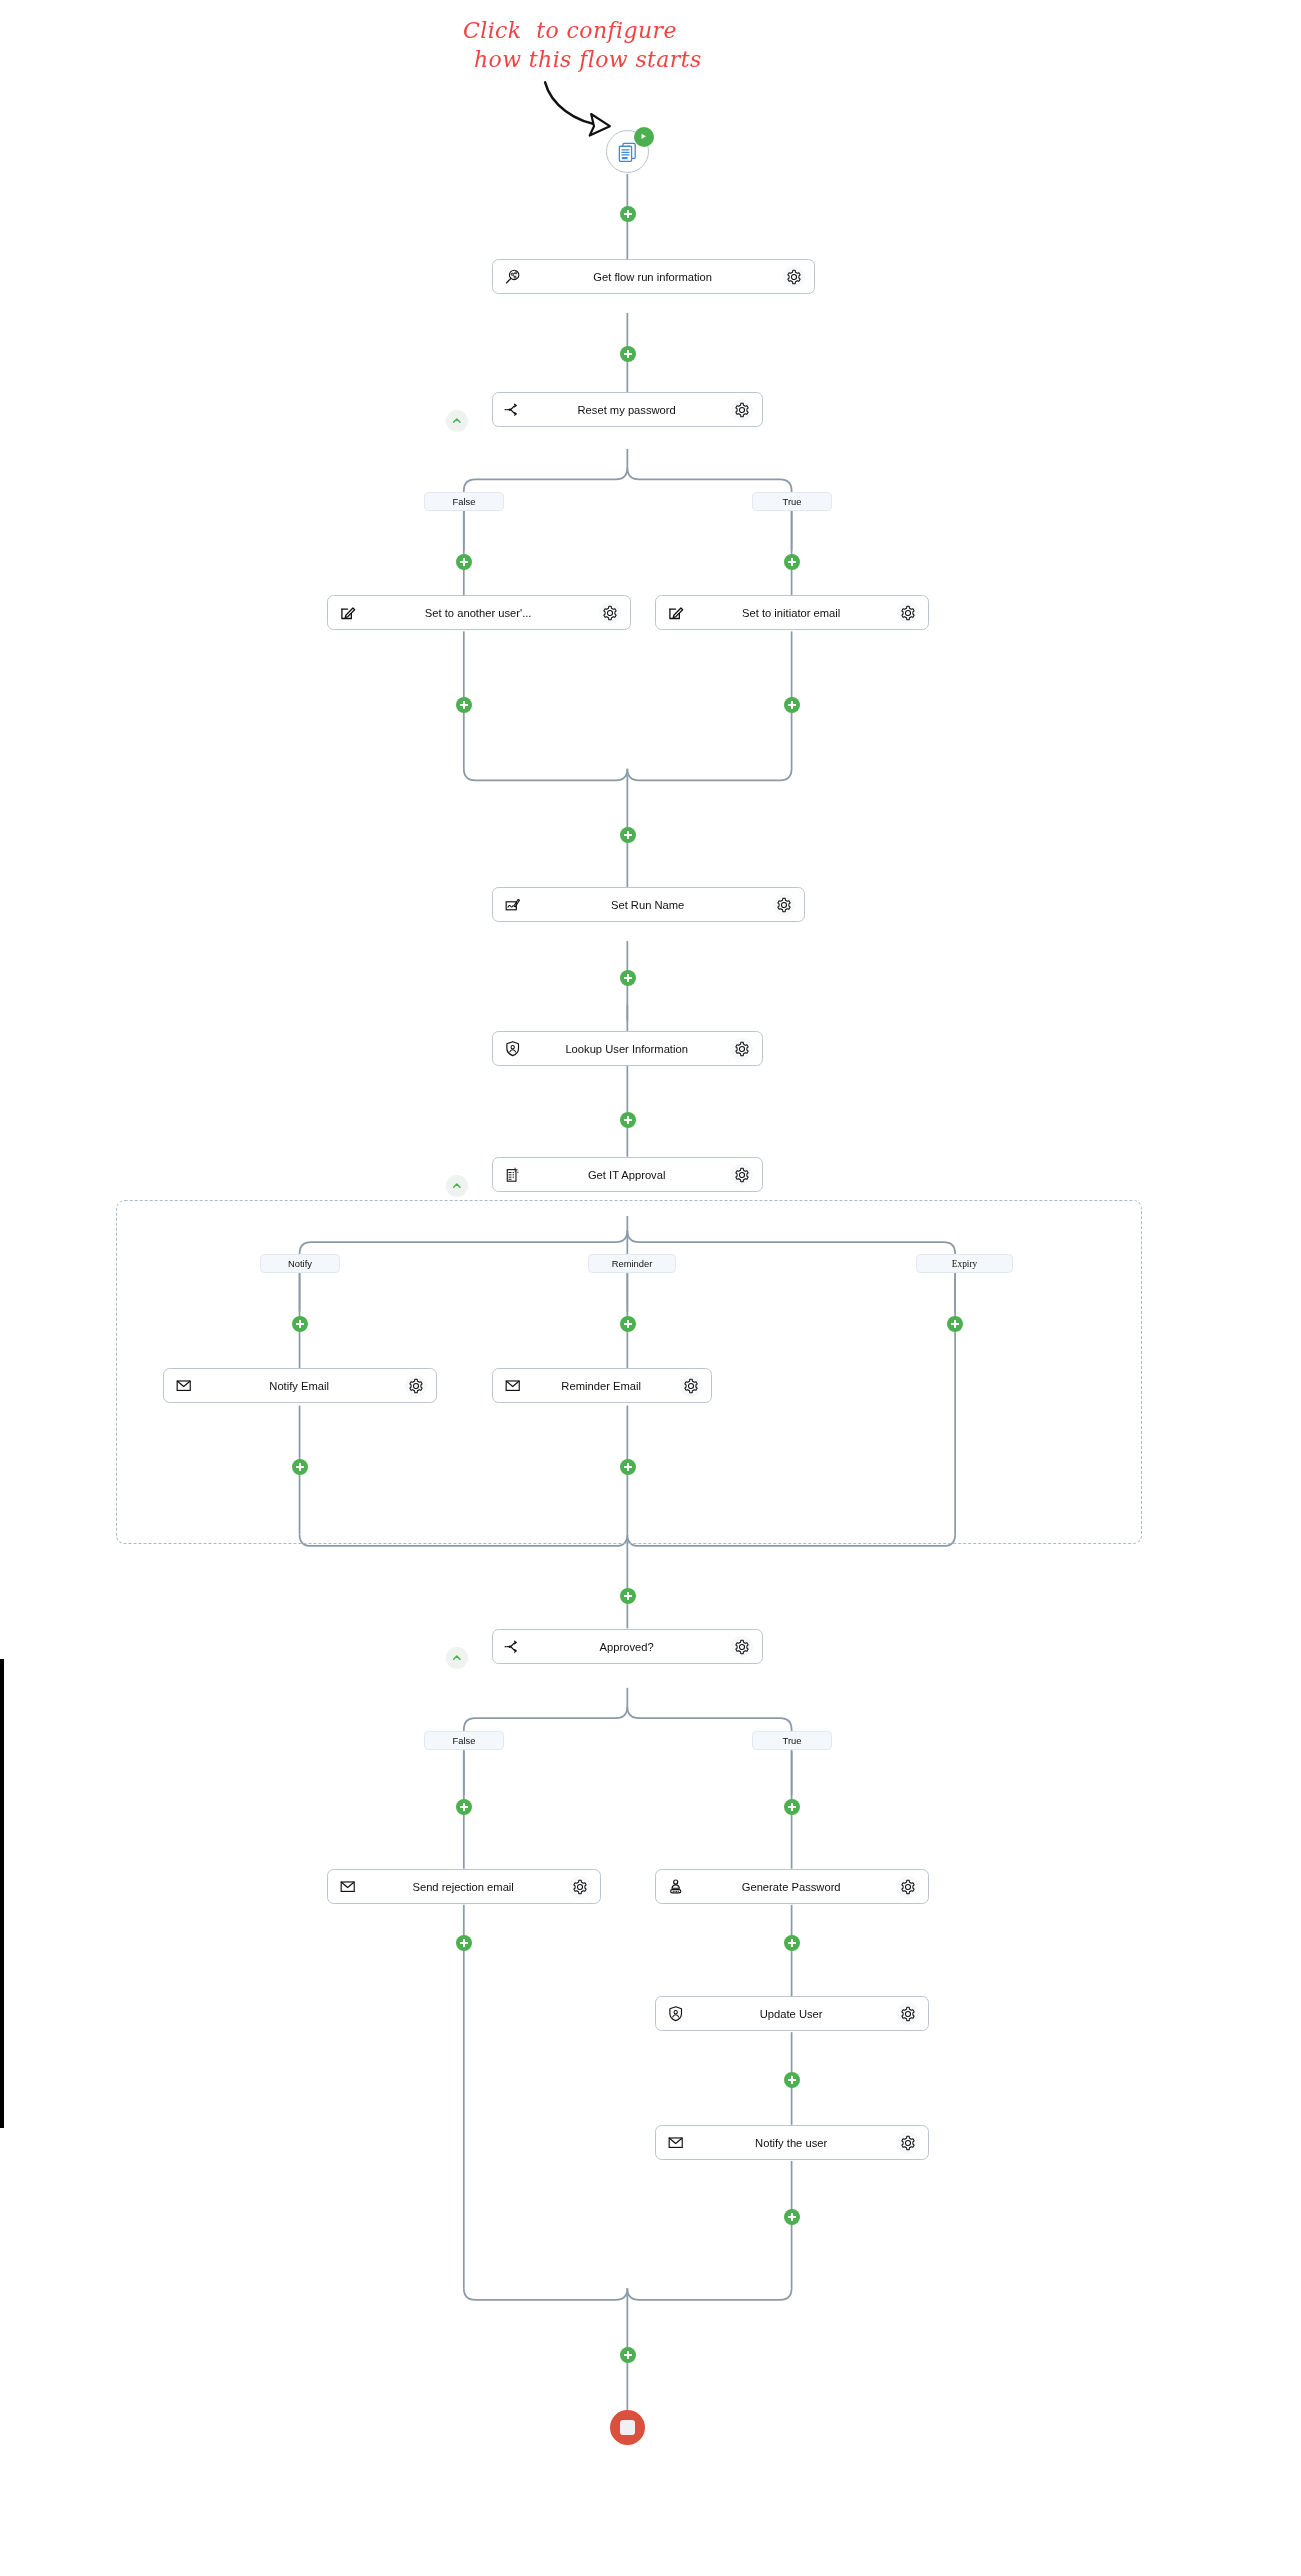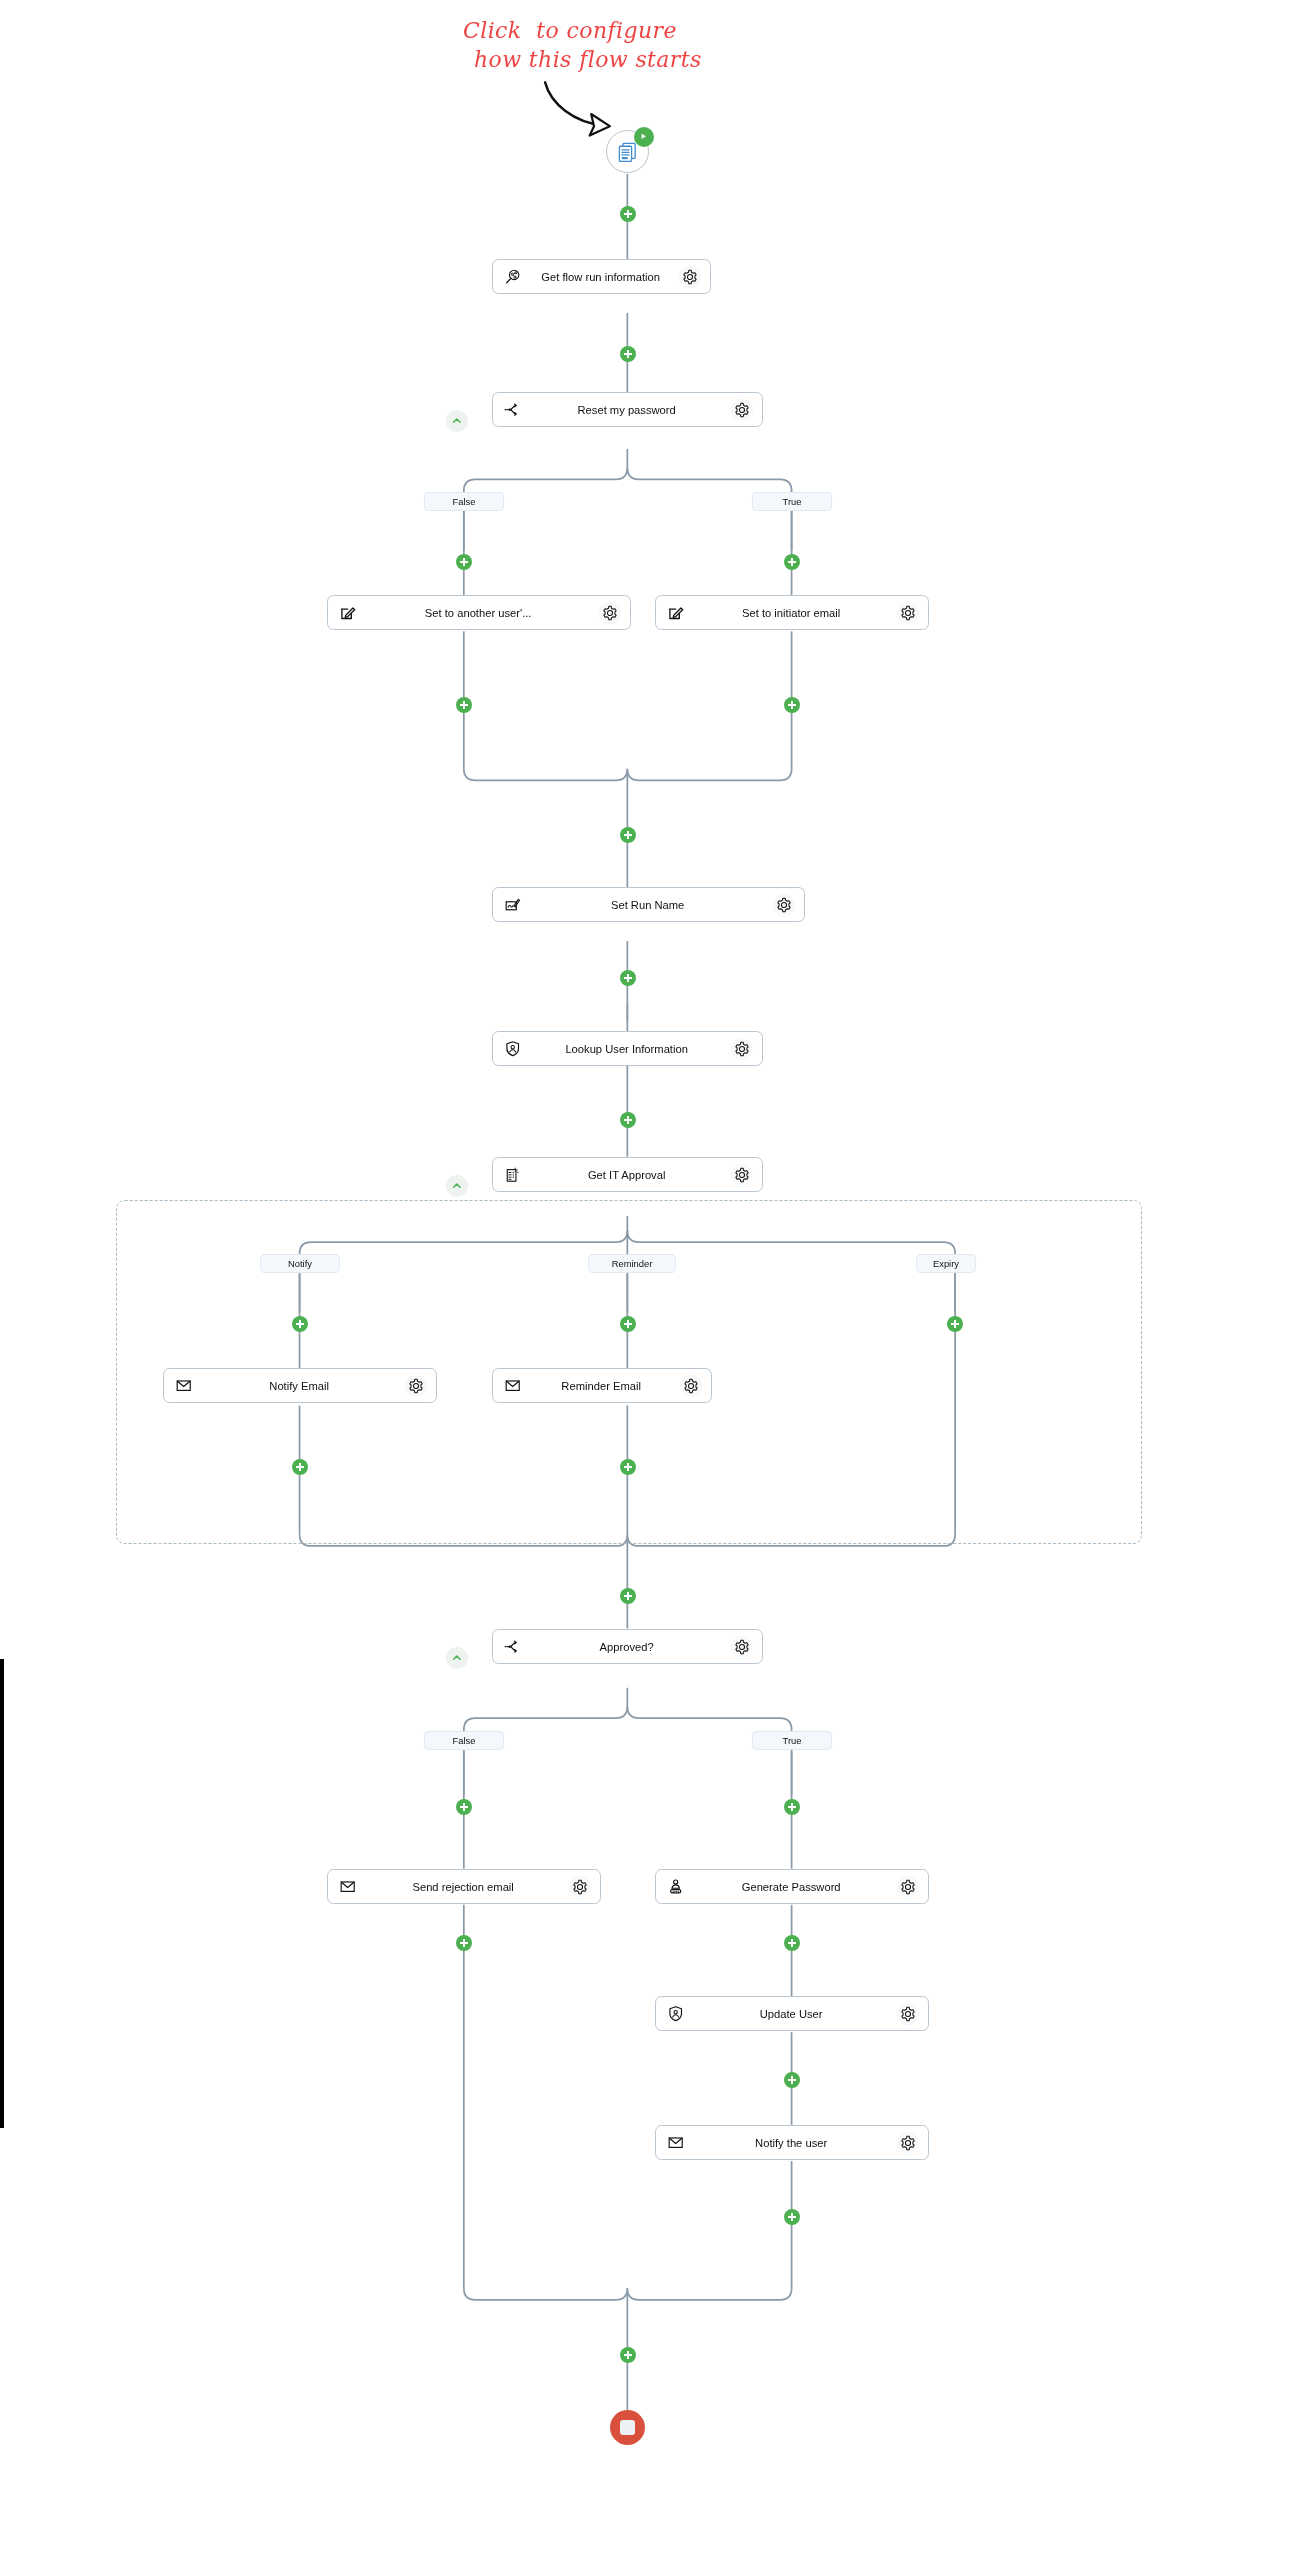--- a/index.html
+++ b/index.html
@@ -177,21 +177,21 @@
     <svg width="11.6" height="11.6" viewBox="0 0 16 16" xmlns="http://www.w3.org/2000/svg">
       <path d="M3.5,10 L8,5.5 L12.5,10" fill="none" stroke="#4caf50" stroke-width="2" stroke-linecap="round" stroke-linejoin="round"></path>
     </svg>
   </div>
   <div class="collapse" style="left:446px;top:1647px;">
     <svg width="11.6" height="11.6" viewBox="0 0 16 16" xmlns="http://www.w3.org/2000/svg">
       <path d="M3.5,10 L8,5.5 L12.5,10" fill="none" stroke="#4caf50" stroke-width="2" stroke-linecap="round" stroke-linejoin="round"></path>
     </svg>
   </div>
 
-  <div class="node" style="left:492px;top:259px;width:219px;">
+  <div class="node" style="left:492px;top:259px;width:323px;">
     <span class="n-icon">
       <svg width="17.4" height="17.4" viewBox="0 0 24 24" xmlns="http://www.w3.org/2000/svg">
         <circle cx="14" cy="9.5" r="6.5" fill="none" stroke="#111" stroke-width="1.5"></circle>
         <path d="M9.2,14.6 L3.5,20.5" fill="none" stroke="#111" stroke-width="1.8" stroke-linecap="round"></path>
         <circle cx="16.6" cy="6.6" r="1.5" fill="none" stroke="#111" stroke-width="1.3"></circle>
         <circle cx="11.3" cy="8.6" r="1.5" fill="none" stroke="#111" stroke-width="1.3"></circle>
         <circle cx="15.2" cy="12.6" r="1.5" fill="none" stroke="#111" stroke-width="1.3"></circle>
         <path d="M12.7,8.2 L15.3,7 M12.4,9.8 L14.2,11.6" fill="none" stroke="#111" stroke-width="1.2"></path>
       </svg>
     </span>
@@ -322,21 +322,21 @@
     <span class="n-gear">
       <svg width="16" height="16" viewBox="0 0 24 24" xmlns="http://www.w3.org/2000/svg">
         <path d="M12 8.2a3.8 3.8 0 1 0 0 7.6 3.8 3.8 0 0 0 0-7.6z" fill="none" stroke="#111" stroke-width="1.6"></path>
         <path d="M19.3 13.6a7.6 7.6 0 0 0 0-3.2l2-1.5-1.9-3.3-2.4.9a7.6 7.6 0 0 0-2.8-1.6L13.8 2h-3.6l-.4 2.9a7.6 7.6 0 0 0-2.8 1.6l-2.4-.9L2.7 8.9l2 1.5a7.6 7.6 0 0 0 0 3.2l-2 1.5 1.9 3.3 2.4-.9a7.6 7.6 0 0 0 2.8 1.6l.4 2.9h3.6l.4-2.9a7.6 7.6 0 0 0 2.8-1.6l2.4.9 1.9-3.3z" fill="none" stroke="#111" stroke-width="1.6" stroke-linejoin="round"></path>
       </svg>
     </span>
   </div>
 
   <div class="pill" style="left:260px;top:1254px;width:80px;">Notify</div>
   <div class="pill" style="left:588px;top:1254px;width:88px;">Reminder</div>
-  <div class="pill" style="left:916px;top:1254px;width:60px;">Expiry</div>
+  <div class="pill" style="left:916px;top:1254px;width:97px;font-family:Liberation Serif, serif;">Expiry</div>
 
   <div class="node" style="left:163px;top:1368px;width:274px;">
     <span class="n-icon">
       <svg width="17.4" height="17.4" viewBox="0 0 24 24" xmlns="http://www.w3.org/2000/svg">
         <rect x="3" y="5.5" width="18" height="13" fill="none" stroke="#111" stroke-width="1.6"></rect>
         <path d="M3,5.5 L12,13.2 L21,5.5" fill="none" stroke="#111" stroke-width="1.6" stroke-linejoin="round"></path>
       </svg>
     </span>
     <span class="n-label">Notify Email</span>
     <span class="n-gear">

